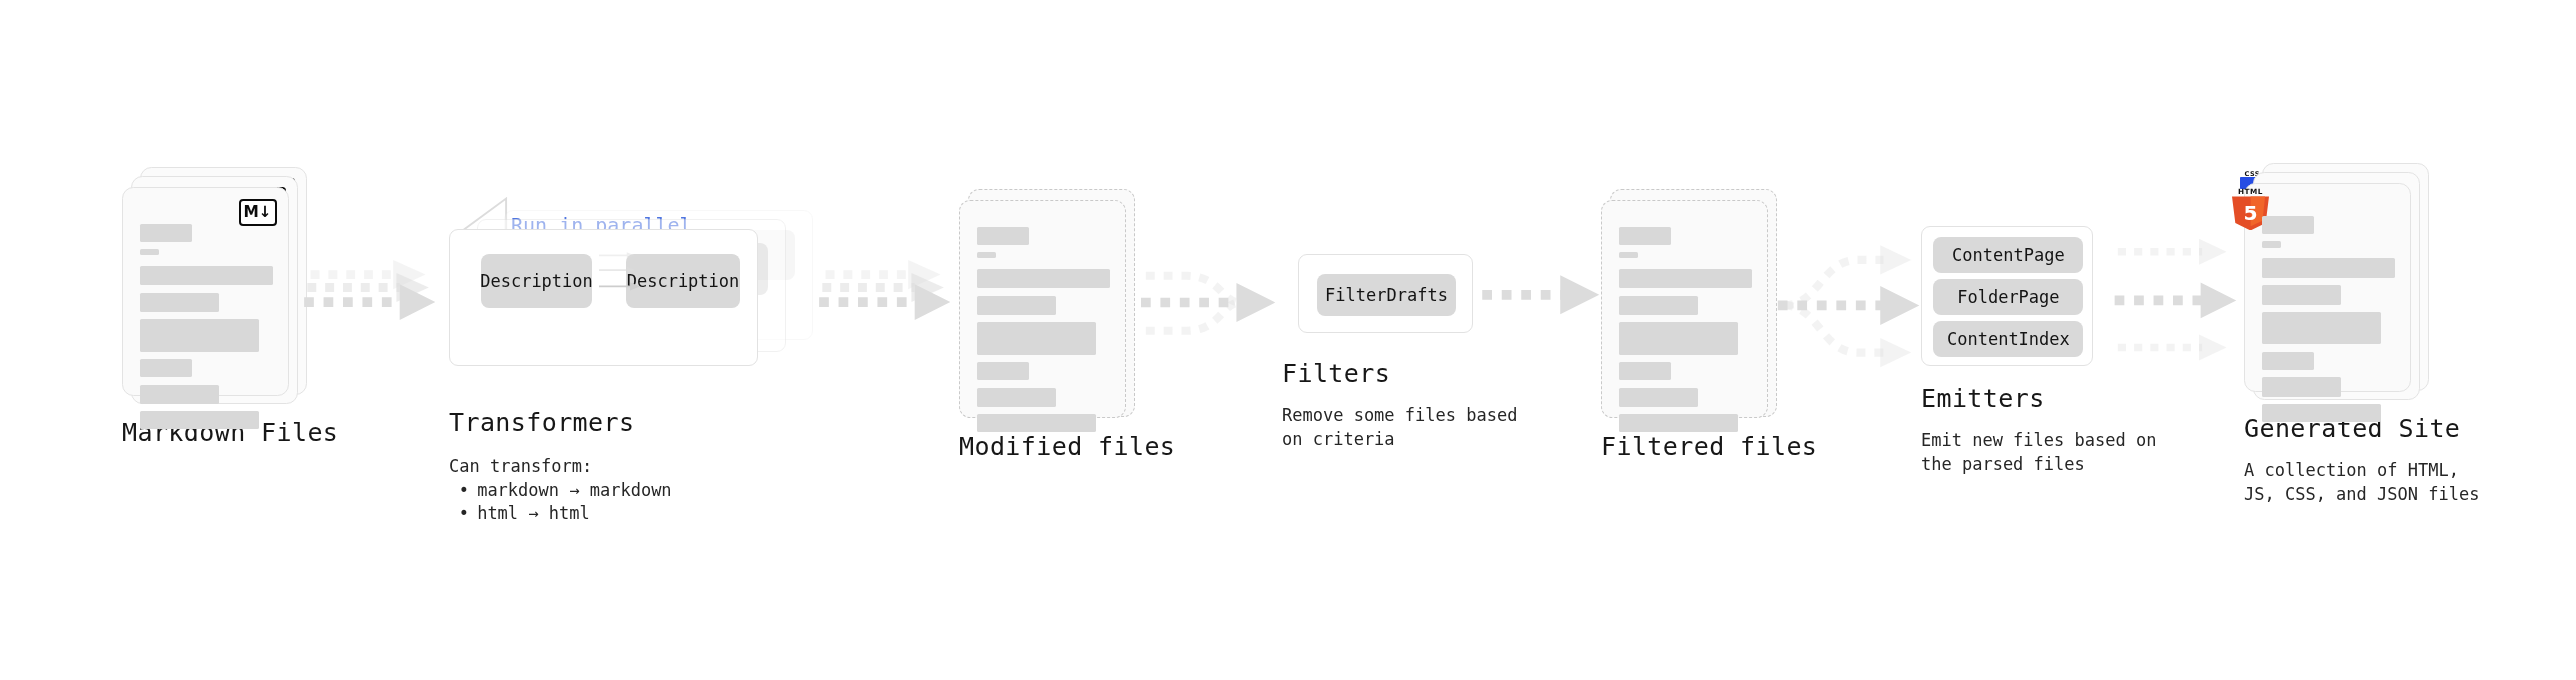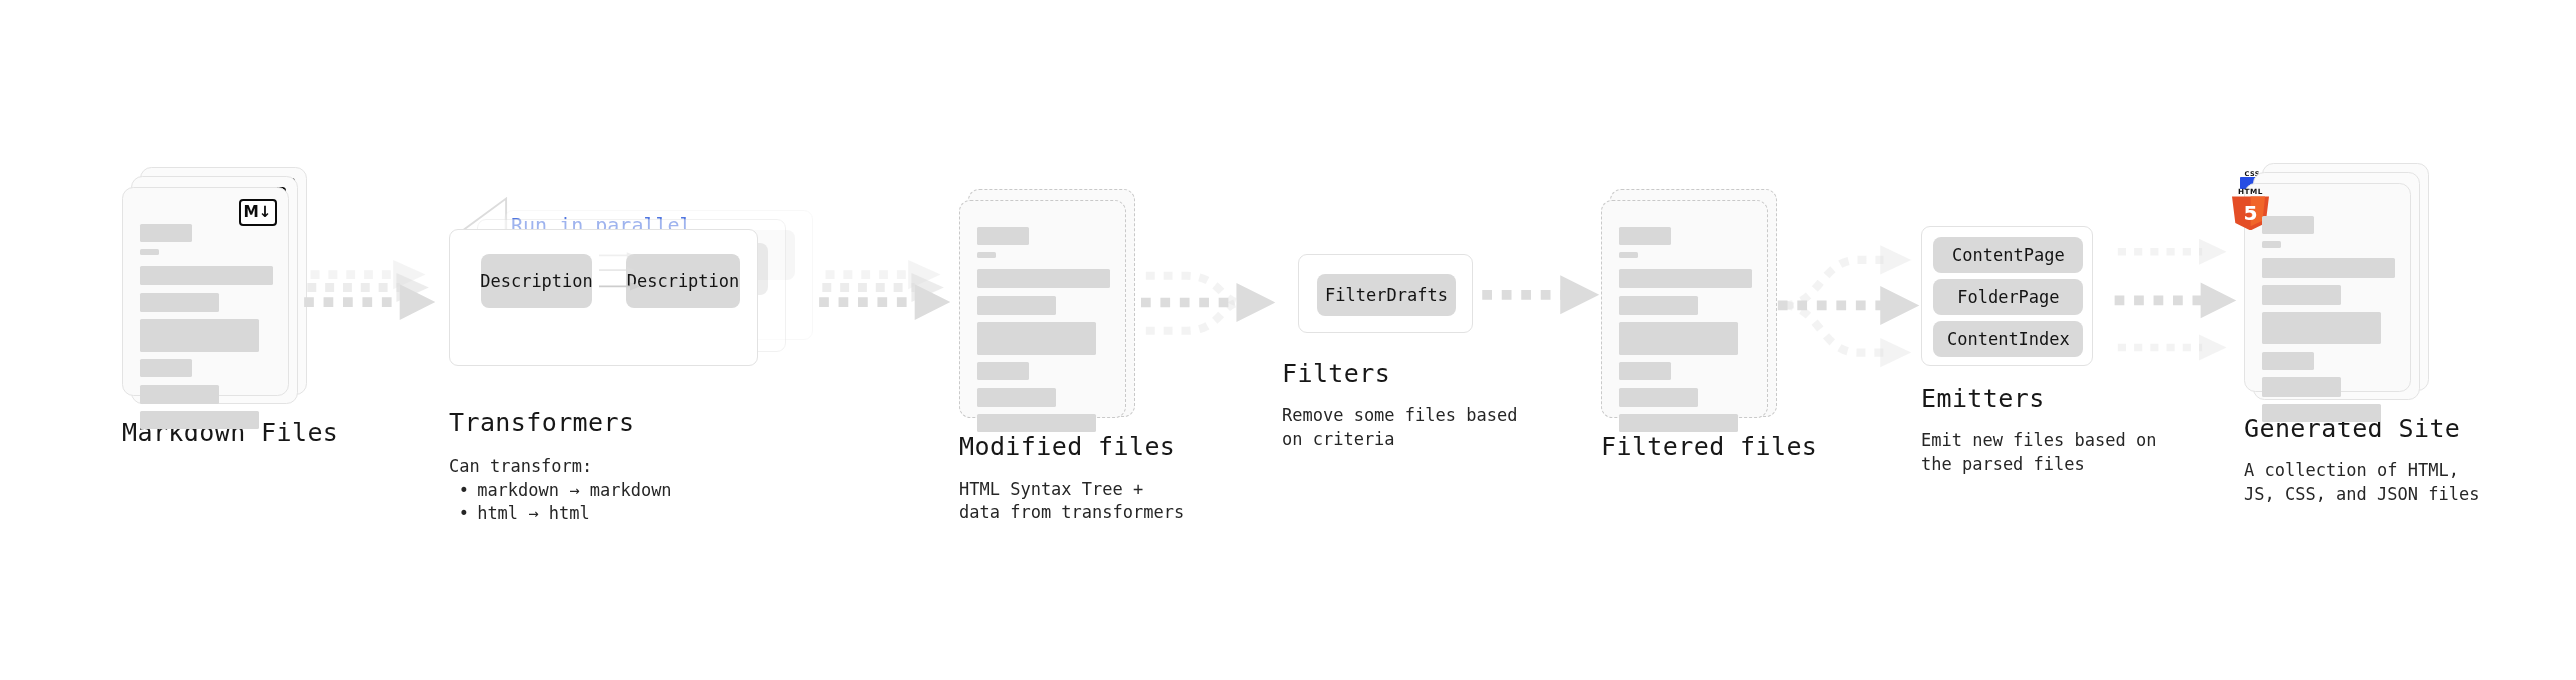--- a/index.html
+++ b/index.html
@@ -220,22 +220,20 @@
           <div class="ln" style="width:133px;height:19.5px;"></div>
           <div class="ln" style="width:79px;height:19.5px;"></div>
           <div class="ln" style="width:119px;height:32.5px;"></div>
           <div class="ln" style="width:52px;height:18px;"></div>
           <div class="ln" style="width:79px;height:19.5px;"></div>
           <div class="ln" style="width:119px;height:18px;"></div>
         </div>
       </div>
     </div>
     <div class="title" style="margin-top:24.4px;">Modified files</div>
-    <div class="caption" style="margin-top:16.3px;">HTML Syntax Tree +
-data from transformers</div>
   </div>
 
   <svg class="arrowsvg" style="left:1136px;top:258px;" width="154" height="89" viewBox="0 0 190 110">
     <g fill="none" stroke="#dcdcdc" stroke-width="10" stroke-dasharray="11 11" opacity=".35">
       <path d="M12,22 H62 C104,22 106,55 128,55"></path>
       </g>
     <g fill="none" stroke="#dcdcdc" stroke-width="10" stroke-dasharray="11 11" opacity=".35">
       <path d="M12,90 H62 C104,90 106,55 128,55"></path>
       </g>
     <g fill="none" stroke="#dcdcdc" stroke-width="12" stroke-dasharray="12 12" opacity="1">

